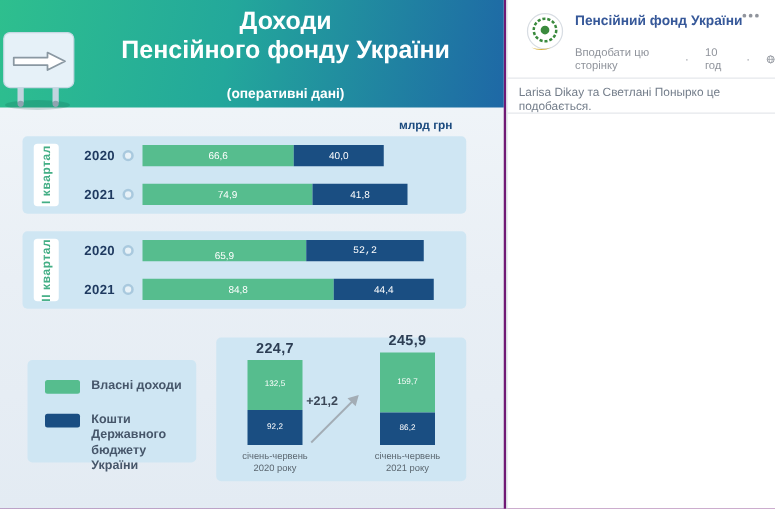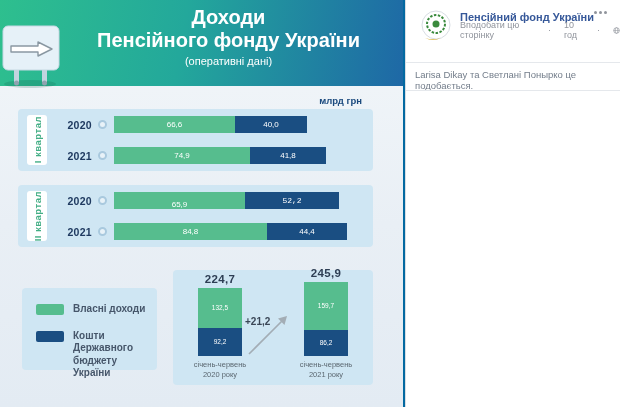--- a/index.html
+++ b/index.html
@@ -1,28 +1,28 @@
 <!DOCTYPE html>
 <html><head>
 <meta charset="utf-8">
 <style>
   * { margin:0; padding:0; box-sizing:border-box; }
   body { font-family:"Liberation Sans", sans-serif; background:#fff; }
-  .screen { position:relative; width:620px; height:407px; background:#0369a1; overflow:hidden; }
+  .screen { position:relative; width:620px; height:407px; background:#701a75; overflow:hidden; }
 
   
   .infographic { position:absolute; left:0; top:0; width:403px; height:407px;
     background:linear-gradient(180deg,#f3f7fa 0%,#e9eff5 55%,#e3ebf3 100%); }
 
   .ig-header { position:absolute; left:0; top:0; width:403px; height:86px;
     background:linear-gradient(100deg,#2ebf8e 0%,#23a89b 45%,#1e68a6 100%); }
   .ig-titles { position:absolute; left:62px; right:8px; top:6px; text-align:center; color:#fff; }
   .ig-title1 { font-size:20px; font-weight:bold; line-height:1.15; }
   .ig-title2 { font-size:20px; font-weight:bold; line-height:1.15; }
-  .ig-subtitle { font-size:11px; margin-top:3px; font-weight:normal; }
+  .ig-subtitle { font-size:11px; margin-top:17px; font-weight:bold; }
 
   .board-icon { position:absolute; left:2px; top:22px; }
 
   .unit-label { position:absolute; left:300px; top:95px; width:62px; text-align:right;
     font-size:9.5px; font-weight:bold; color:#1b4a7e; }
 
   .qpanel { position:absolute; left:18px; width:355px; height:62px; background:#cfe6f3; border-radius:4px; }
   .qpanel-1 { top:109px; } .qpanel-2 { top:185px; }
   .qlabel { position:absolute; left:9px; top:6px; bottom:6px; width:20px; background:#fff; border-radius:3px;
     display:flex; align-items:center; justify-content:center; }
@@ -59,21 +59,21 @@
   .vcaption { margin-top:4px; text-align:center; font-size:7.5px; color:#5b6770; line-height:1.35; }
   .delta-label { position:absolute; left:72px; top:46px; font-size:10px; font-weight:bold; color:#3a4656; }
   .delta-arrow { position:absolute; left:70px; top:38px; }
 
   
   .fb-panel { position:absolute; left:405px; top:0; width:215px; height:407px; background:#fff;
     border-left:1px solid #d9dee4; }
   .fb-avatar { position:absolute; left:13px; top:9px; }
   .fb-page-name { position:absolute; left:54px; top:11px; font-size:11px; font-weight:bold;
     color:#365899; cursor:pointer; }
-  .fb-sub { position:absolute; left:54px; top:20px; font-size:9px; color:#90949c; display:flex;
+  .fb-sub { position:absolute; left:54px; top:37px; font-size:9px; color:#90949c; display:flex;
     align-items:center; gap:13px; }
   .fb-like-link { cursor:pointer; }
   .fb-menu { position:absolute; right:10px; top:8px; display:flex; gap:2px; cursor:pointer; padding:3px; }
   .fb-menu i { width:3px; height:3px; border-radius:50%; background:#90949c; }
   .fb-divider { position:absolute; left:0; right:0; height:1px; background:#e5e8ec; }
   .fb-social { position:absolute; left:9px; top:69px; right:6px; font-size:9.5px; color:#737d8a; }
 </style>
 </head>
 <body>
 

